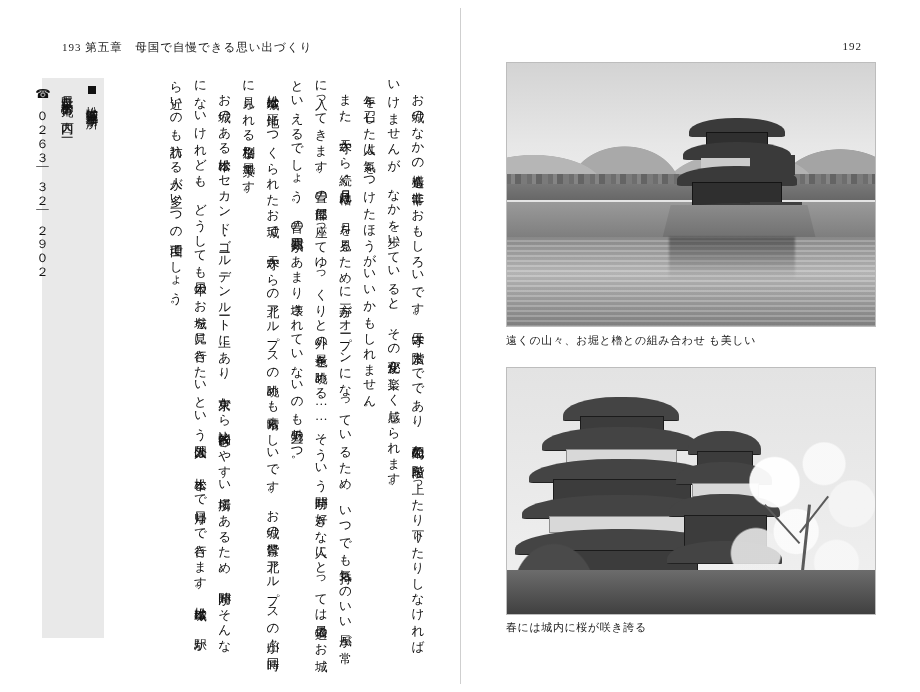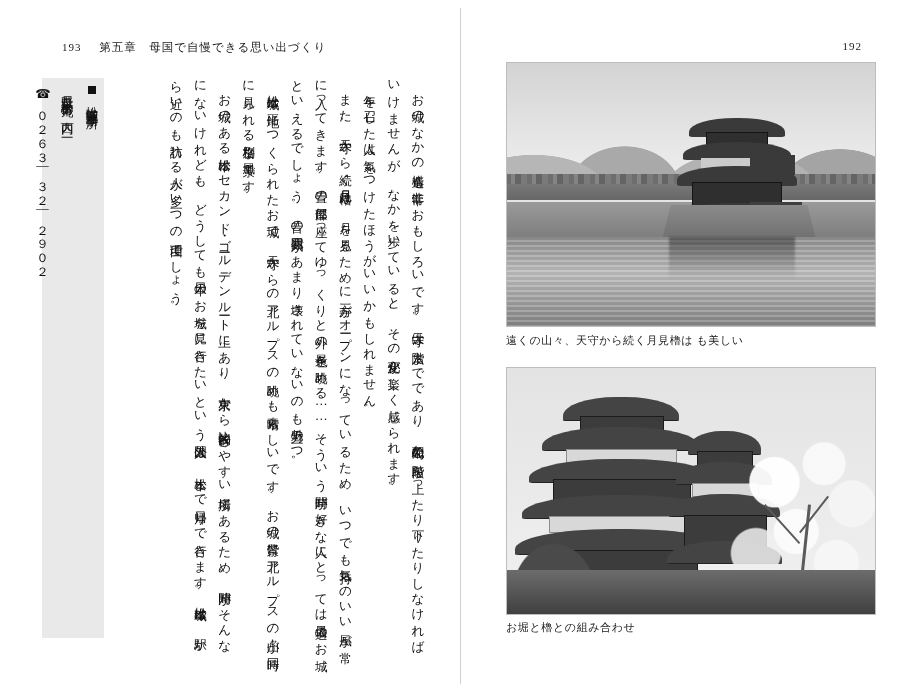--- a/index.html
+++ b/index.html
@@ -42,21 +42,20 @@
     top: 40px;
     left: 62px;
     font-size: 11px;
     letter-spacing: 1px;
     color: #222;
     white-space: nowrap;
   }
   .folio-left .num {
     font-family: "Liberation Serif", serif;
     font-size: 11px;
-    margin-right: 14px;
   }
   .folio-left .chap {
     font-size: 11.5px;
     text-align: center;
   }
 
   .vtext {
     position: absolute;
     top: 72px;
     left: 40px;
@@ -327,21 +326,21 @@
           <div class="tier" style="left:10%;top:28%;width:80%;height:34%;"></div>
           <div class="roof" style="left:-8%;top:58%;width:116%;height:22%;background:#3f3f3f;"></div>
         </div>
 
         <div class="p1-stone"></div>
         <div class="p1-water"></div>
         <div class="p1-refl"></div>
         <div class="photo-frame"></div>
       </div>
     </div>
-    <div class="caption cap-1">遠くの山々、天守から続く月見櫓は も美しい</div>
+    <div class="caption cap-1">遠くの山々、お堀と櫓との組み合わせ も美しい</div>
 
     <div class="photo-block photo-2">
       <div class="ph">
         <div class="p2-sky"></div>
 
         <div class="p2-keep">
           <div class="roofbox" style="left:16%;top:0;width:68%;height:13%;"></div>
           <div class="tierbox" style="left:26%;top:11%;width:48%;height:8%;"></div>
           <div class="roofbox" style="left:4%;top:17%;width:92%;height:13%;"></div>
           <div class="whitewall" style="left:18%;top:29%;width:64%;height:7%;"></div>
@@ -367,15 +366,15 @@
           <div class="p2-branch" style="left:46%;bottom:0;width:3px;height:56%;transform:rotate(6deg);"></div>
           <div class="p2-branch" style="left:46%;bottom:30%;width:2px;height:34%;transform:rotate(-42deg);"></div>
           <div class="p2-branch" style="left:46%;bottom:38%;width:2px;height:30%;transform:rotate(38deg);"></div>
         </div>
 
         <div class="p2-foliage-left"></div>
         <div class="p2-ground"></div>
         <div class="photo-frame"></div>
       </div>
     </div>
-    <div class="caption cap-2">お堀と櫓との組み合わせ</div>
+    <div class="caption cap-2">春には城内に桜が咲き誇る</div>
   </div>
 </div>
 
 </body></html>

